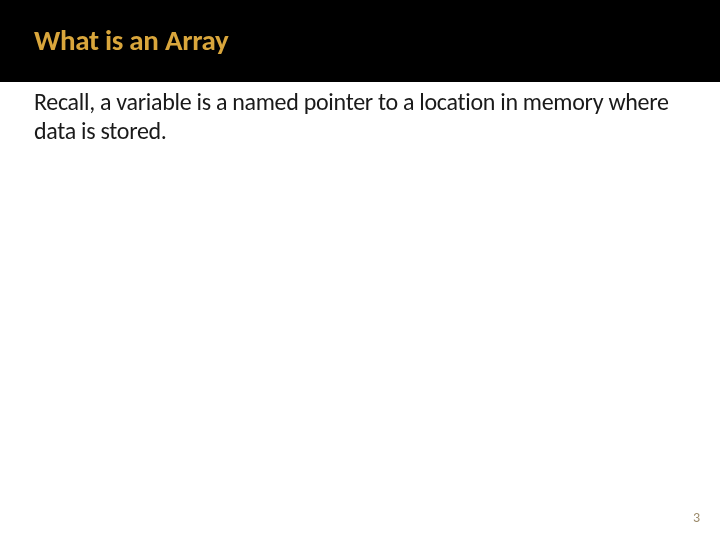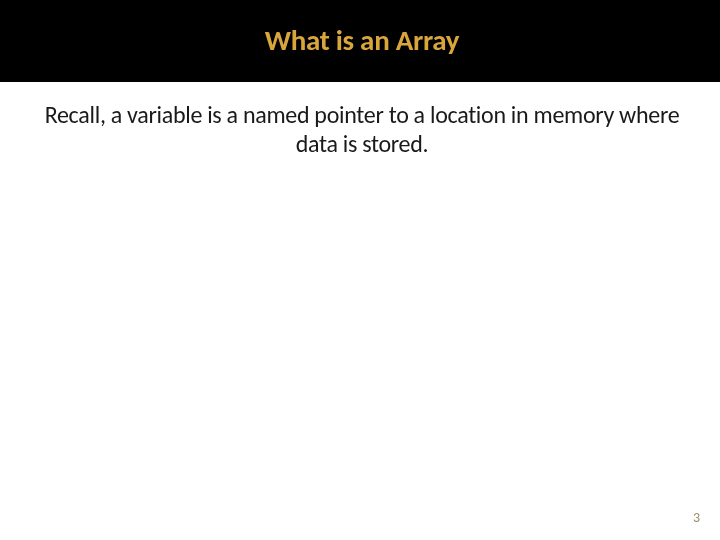--- a/index.html
+++ b/index.html
@@ -1,19 +1,18 @@
 <!DOCTYPE html>
 <html><head>
 <meta charset="utf-8">
 <style>
   * {
     margin: 0;
     padding: 0;
     box-sizing: border-box;
-    text-align: center;
   }
   body {
     width: 720px;
     height: 540px;
     background: #ffffff;
     font-family: Calibri, 'Segoe UI', Arial, sans-serif;
     position: relative;
     overflow: hidden;
   }
   .header {
@@ -21,21 +20,21 @@
     width: 100%;
     padding: 22px 30px 24px 34px;
   }
   .title {
     color: #d9a63c;
     font-size: 29px;
     font-weight: bold;
     letter-spacing: -0.3px;
   }
   .content {
-    padding: 18px 30px 0 34px;
+    padding: 5px 30px 0 34px;
   }
   .para {
     color: #1a1a1a;
     font-size: 24px;
     line-height: 1.22;
     letter-spacing: -0.3px;
     margin-bottom: 0;
   }
   .page-number {
     position: absolute;

